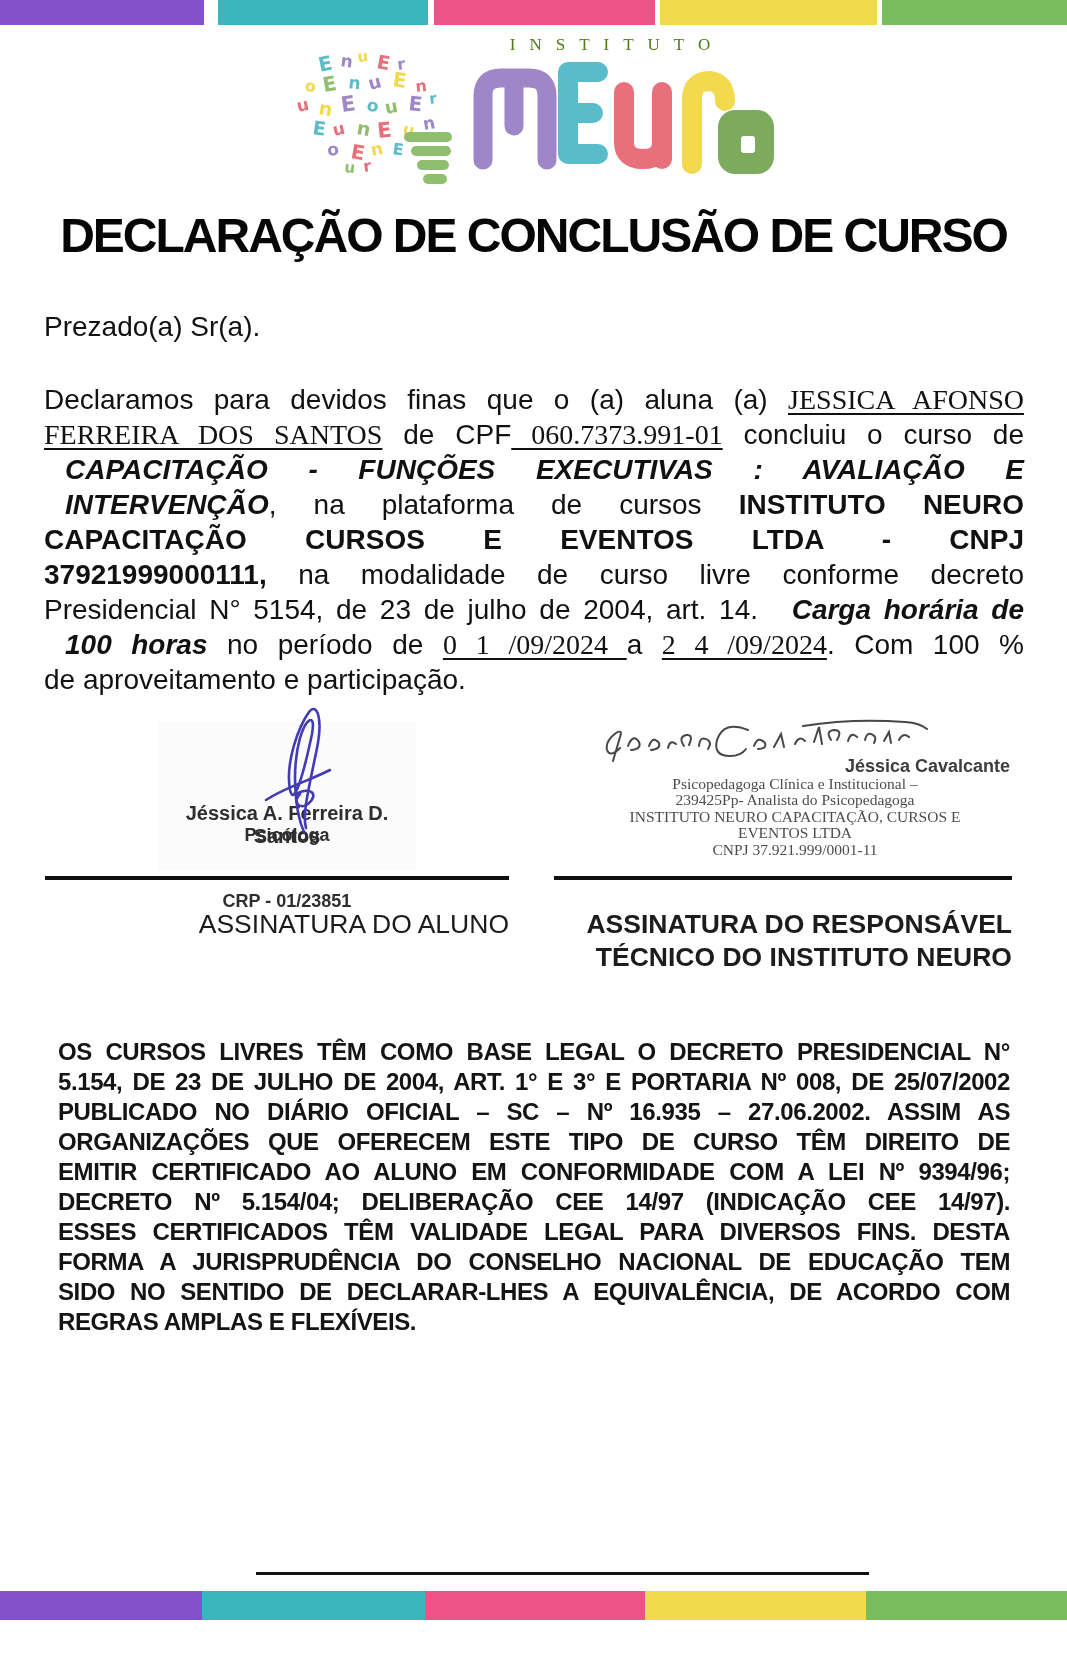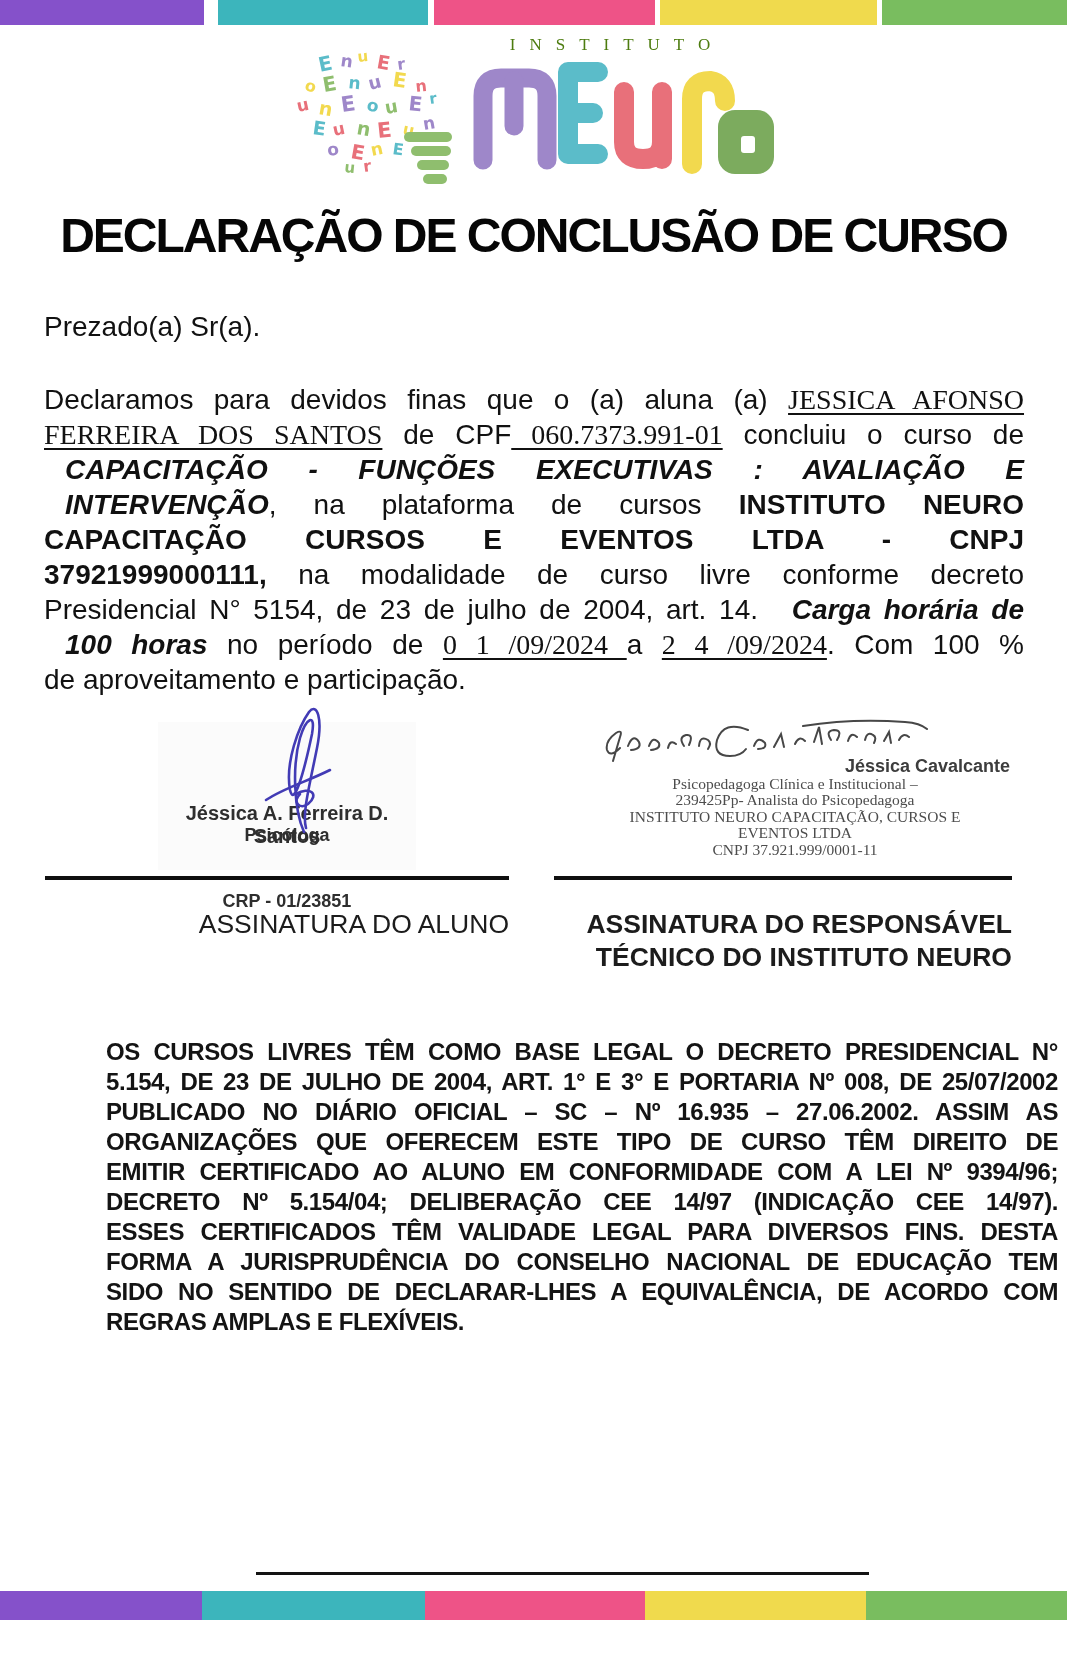--- a/index.html
+++ b/index.html
@@ -43,21 +43,21 @@
   #resp-name{font-size:18px;font-weight:bold;line-height:20px;color:#3d3d3d;text-align:right;}
   .resp-cred{font-size:15.5px;line-height:16.4px;font-family:Liberation Serif, serif;}
   .sigrule{position:absolute;top:876px;height:4px;background:#101010;}
   #rule-student{left:45px;width:464px;}
   #rule-resp{left:554px;width:458px;}
   .siglabel{position:absolute;top:908px;text-align:right;font-size:26.5px;line-height:33px;color:#1c1c1c;}
   #label-student{left:45px;width:464px;}
   #label-resp{left:554px;width:458px;font-weight:bold;}
 
   
-  #legal{left:58px;top:1037px;width:952px;color:#141414;margin-left:48px;}
+  #legal{left:58px;top:1037px;width:952px;color:#141414;}
   .lline{font-size:24px;font-weight:bold;letter-spacing:-0.4px;line-height:30px;
          text-align:justify;text-align-last:justify;white-space:nowrap;}
   .lline.last{text-align-last:left;white-space:normal;}
 
   
   #bottom-rule{left:256px;top:1572px;width:613px;height:3px;background:#131313;}
 </style>
 </head>
 <body>
 

